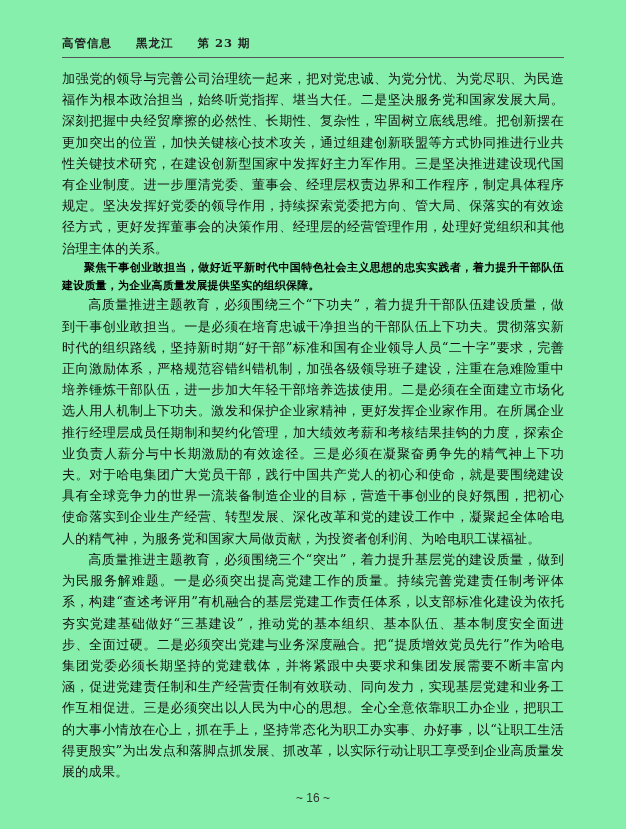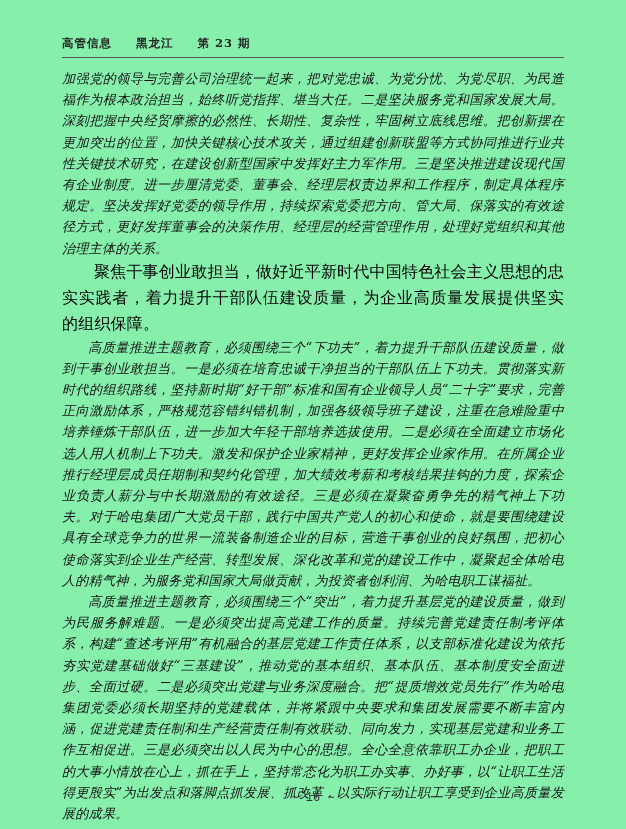--- a/index.html
+++ b/index.html
@@ -43,45 +43,44 @@
     font-size: 13.1px;
     line-height: 1.62;
     text-align: justify;
     text-justify: inter-ideograph;
     color: #111;
     letter-spacing: 0.2px;
   }
   p.para {
     margin: 0 0 0 0;
     text-indent: 2em;
-    font-style: italic;
   }
   p.para.flush {
     text-indent: 0;
   }
   p.bold-para {
     margin: 0;
-    font-weight: normal;
+    font-weight: bold;
     text-indent: 2em;
-    font-size: 16px;
+    font-size: 11px;
     line-height: 1.62;
     text-align: justify;
     text-justify: inter-ideograph;
     letter-spacing: 0.2px;
     color: #000;
   }
   .footer {
     position: absolute;
     left: 0;
     right: 0;
     bottom: 24px;
     text-align: center;
     font-size: 12px;
     color: #333;
-    font-family: Liberation Mono, monospace;
+    font-family: Liberation Sans, sans-serif;
   }
 </style>
 </head>
 <body>
 
 <div class="page">
 
   <div class="header">
     <span>高管信息</span>
     <span class="sep"></span>

